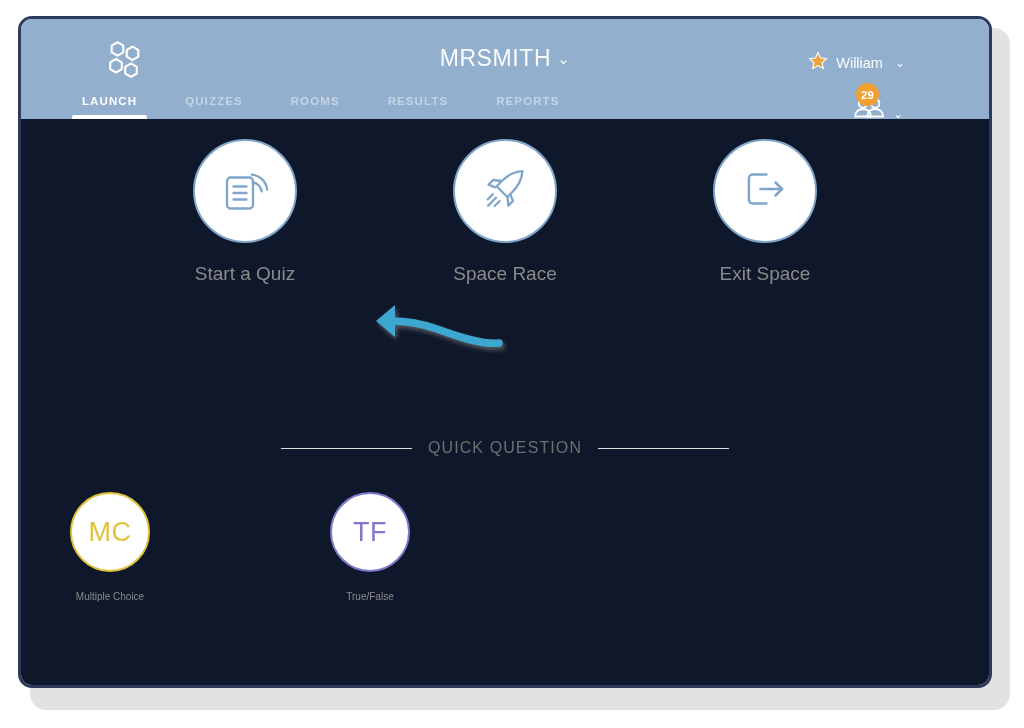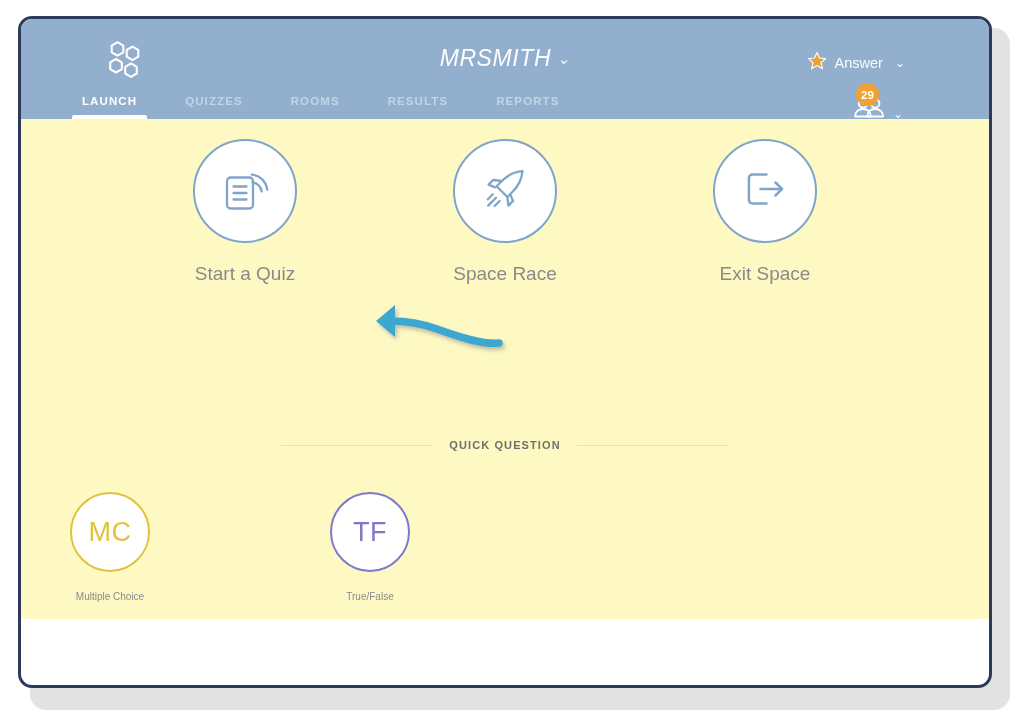--- a/index.html
+++ b/index.html
@@ -55,21 +55,20 @@
   #app-title {
     position: absolute;
     left: 0; right: 0; top: 26px;
     text-align: center;
     color: #ffffff;
     font-size: 23px;
     letter-spacing: 0.6px;
     font-weight: 400;
     opacity: 0.97;
     user-select: none;
-    font-style: italic;
   }
   #app-title .chev { font-size: 15px; margin-left: 6px; position: relative; top: -2px; }
 
   #user-menu {
     position: absolute;
     right: 84px; top: 32px;
     display: flex; align-items: center; gap: 8px;
     color: #ffffff; font-size: 14.5px;
     opacity: 0.96;
   }
@@ -120,22 +119,22 @@
     position: absolute;
     left: -10px; right: -10px; bottom: 0;
     height: 4px;
     background: #ffffff;
     border-radius: 2px 2px 0 0;
   }
 
   
   #main {
     position: relative;
-    height: 500px;
-    background: #fef9c3;
+    height: 566px;
+    background: #0f172a;
   }
 
   
   #primary-actions {
     position: absolute;
     left: 0; right: 0; top: 20px;
     display: flex;
     justify-content: center;
     gap: 112px;
   }
@@ -173,22 +172,22 @@
     align-items: center;
     gap: 16px;
   }
   #quick-question-divider .rule {
     flex: 1;
     height: 1px;
     background: #dedede;
   }
   #quick-question-title {
     color: #6f6f6f;
-    font-size: 11px;
-    font-weight: 700;
+    font-size: 16px;
+    font-weight: 400;
     letter-spacing: 1.1px;
     white-space: nowrap;
   }
 
   
   #quick-actions {
     position: absolute;
     left: 0; right: 0; top: 373px;
     display: flex;
     justify-content: flex-start;
@@ -249,21 +248,21 @@
       <div id="app-title">
         <span>MRSMITH</span><span class="chev">⌄</span>
       </div>
 
       <div id="user-menu">
         <span>
           <svg width="20" height="20" viewBox="0 0 20 20">
             <path d="M10 1.4 L12.5 7.0 L18.6 7.6 L14.0 11.7 L15.4 17.7 L10 14.5 L4.6 17.7 L6.0 11.7 L1.4 7.6 L7.5 7.0 Z" fill="#f0a132" stroke="#ffffff" stroke-width="1.2" stroke-linejoin="round"></path>
           </svg>
         </span>
-        <span>Answer</span>
+        <span>William</span>
         <span class="chev">⌄</span>
       </div>
 
       <div id="roster-menu">
         <div style="position:relative;">
           <span id="roster-badge">29</span>
           <span style="display:block;">
             <svg width="34" height="24" viewBox="0 0 34 24">
               <g fill="none" stroke="#ffffff" stroke-width="1.9" stroke-linejoin="round" stroke-linecap="round">
                 <circle cx="11" cy="8.4" r="4.2"></circle>

